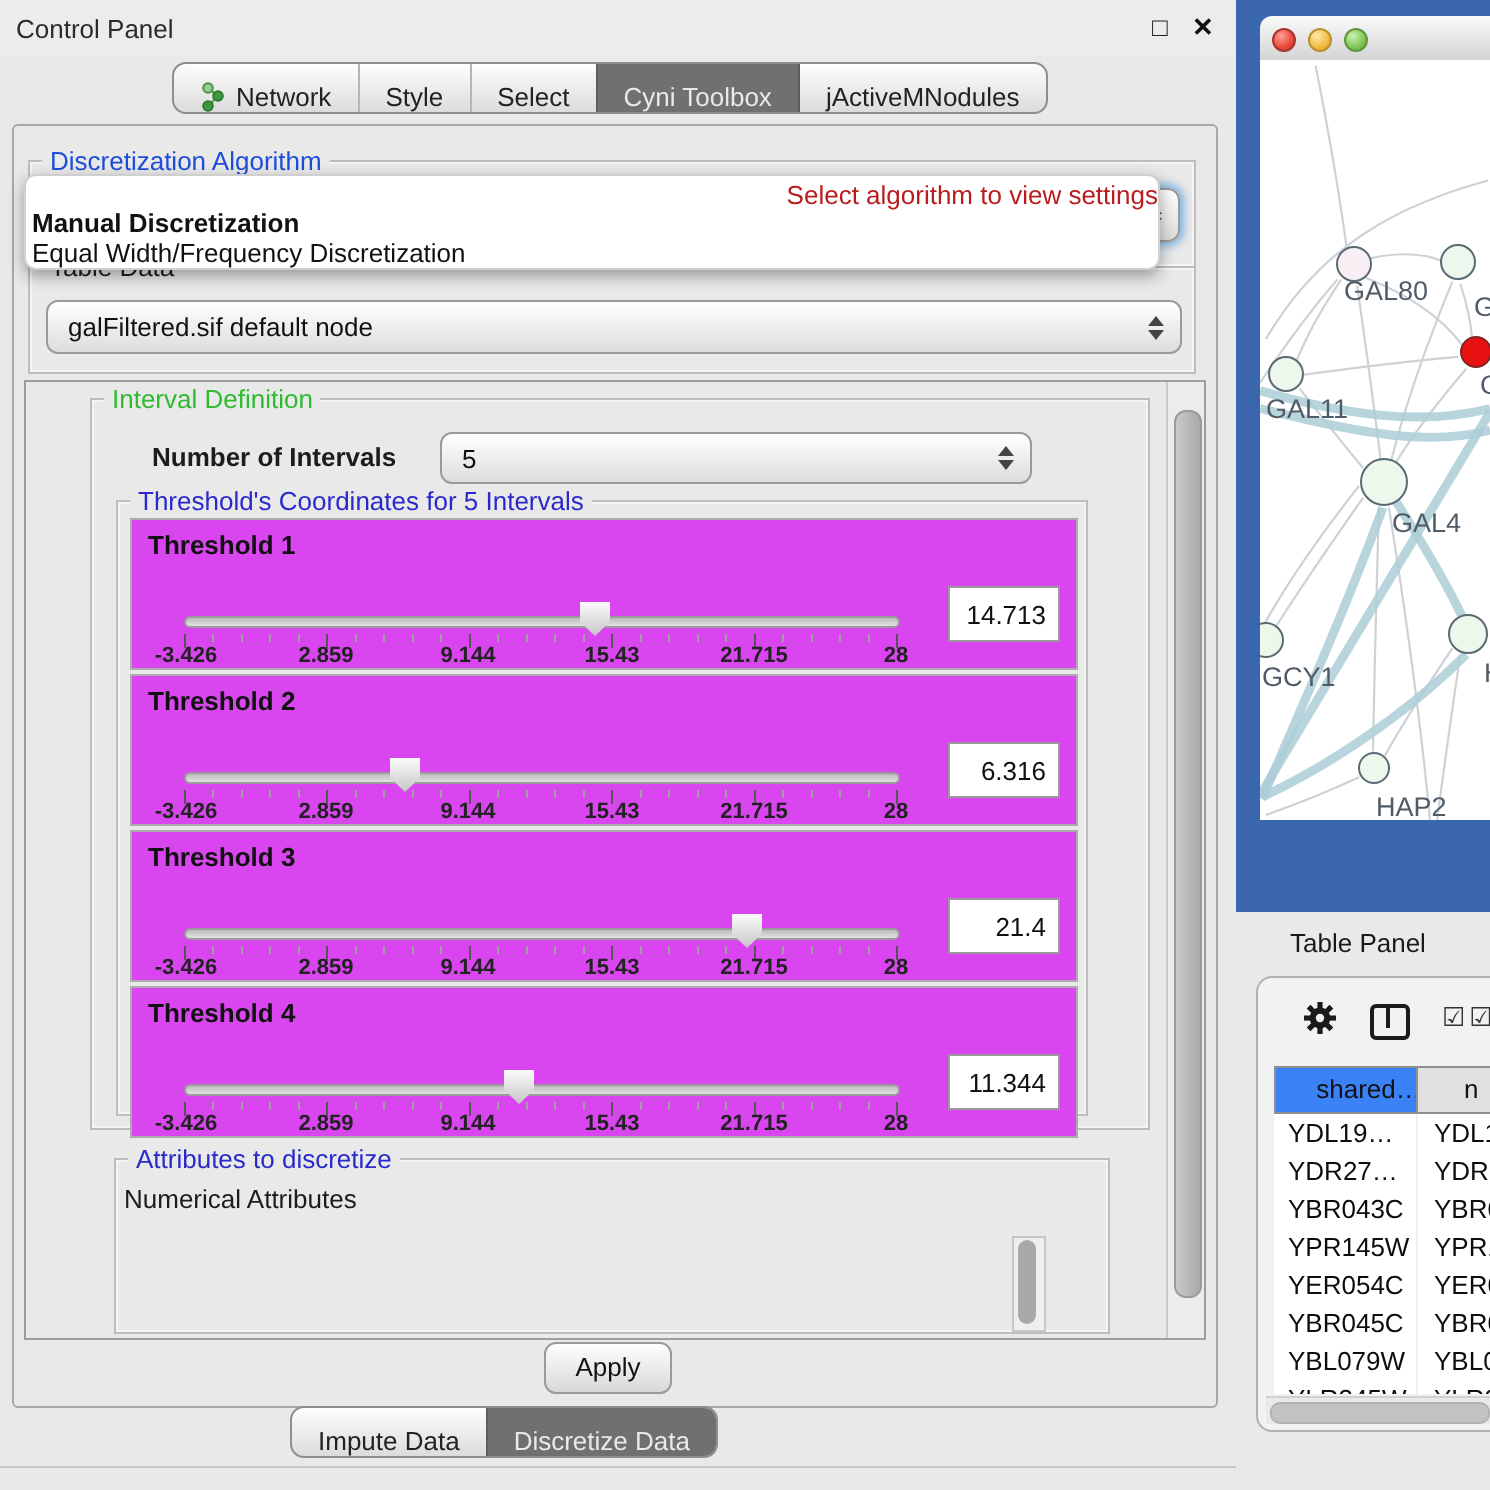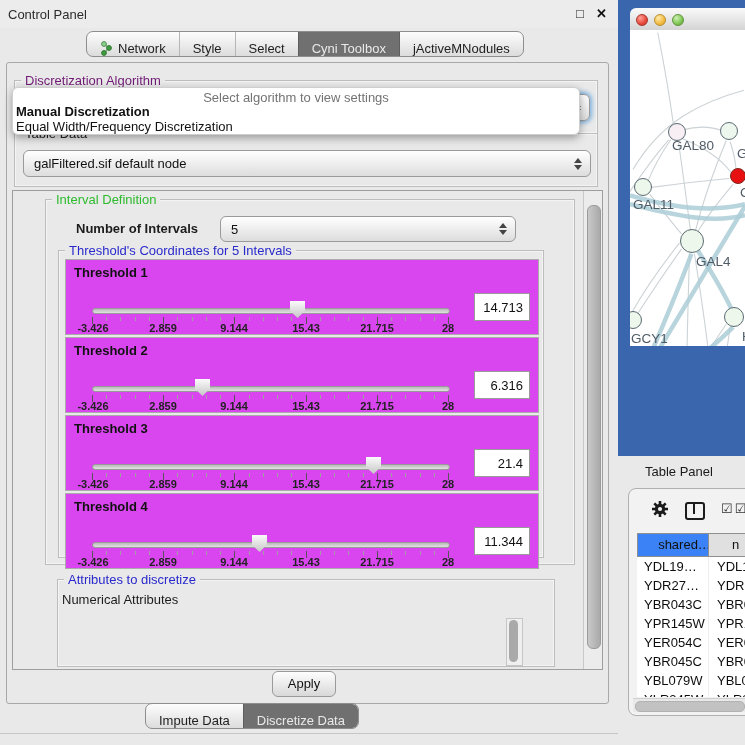--- a/index.html
+++ b/index.html
@@ -21,34 +21,34 @@
   .seg .it.sel + .it{border-left:1px solid #5e5e5e;}
   #top-tabs{left:86px;top:31px;}
   #bottom-tabs{left:145px;top:703px;}
 
   #main-panel{left:6px;top:62px;width:601px;height:640px;border:1px solid #a8a8a8;border-radius:3px;background:#e9e9e9;}
 
   .group{position:absolute;border:1px solid #bdbdbd;box-shadow:inset 0 0 0 1px #f4f4f4;}
   .gtitle{position:absolute;top:-8px;left:6px;background:#e9e9e9;padding:0 4px;white-space:nowrap;}
   .gt-green{color:#2ebb2e;}
   .gt-blue{color:#2929cc;}
-  .gt-dim{color:#701a75;text-align:center;}
+  .gt-dim{color:#1d4ed8;text-align:center;}
   .gt-dark{color:#222;}
 
   
   .combo{position:absolute;background:linear-gradient(#ffffff,#dddddd);border:1px solid #9a9a9a;border-radius:6px;display:flex;align-items:center;}
   .combo .cv{padding-left:10px;color:#111;text-align:center;}
   .spin{position:absolute;right:8px;top:50%;transform:translateY(-50%);display:flex;flex-direction:column;gap:2px;}
   .spin i{display:block;width:0;height:0;border-left:4px solid transparent;border-right:4px solid transparent;}
   .spin .up{border-bottom:5px solid #444;}
   .spin .dn{border-top:5px solid #444;}
 
   
   #algo-popup{left:12px;top:87px;width:566px;height:46px;background:#fff;border:1px solid #cfcfcf;border-radius:6px;box-shadow:0 3px 8px rgba(0,0,0,.35);z-index:9;}
-  #popup-hint{position:absolute;left:0;right:0;top:2px;text-align:center;color:#737373;}
+  #popup-hint{position:absolute;left:0;right:0;top:2px;text-align:right;color:#b91c1c;}
   .popup-opt{position:absolute;left:3px;white-space:nowrap;color:#111;}
   #popup-opt-0{top:16px;font-weight:bold;}
   #popup-opt-1{top:31px;}
   #algo-combo{left:22px;top:94px;width:566px;height:25px;box-shadow:0 0 4px 2px #7fb3e0;z-index:1;}
 
   
   #scrollpane{left:12px;top:190px;width:589px;height:478px;border:1px solid #9e9e9e;background:#e9e9e9;overflow:hidden;}
   #vscroll-track{position:absolute;right:0;top:0;width:18px;height:478px;background:#ececec;border-left:1px solid #c9c9c9;}
   #vscroll-thumb{position:absolute;left:3px;top:14px;width:12px;height:442px;border-radius:6px;background:linear-gradient(90deg,#c9c9c9,#a9a9a9);border:1px solid #9b9b9b;}
 
@@ -80,21 +80,21 @@
   #cp-bottom-divider{left:0;top:733px;width:618px;height:1px;background:#c6c6c6;}
 
   
   #desktop{left:618px;top:0;width:127px;height:456px;background:#3a66ad;}
   #net-frame{left:630px;top:8px;width:115px;height:422px;}
   #net-titlebar{left:0;top:0;width:115px;height:22px;background:linear-gradient(#fafafa,#d4d4d4);border-bottom:1px solid #aaa;border-radius:6px 0 0 0;}
   .light{position:absolute;top:6px;width:12px;height:12px;border-radius:50%;}
   #light-red{left:6px;background:radial-gradient(circle at 35% 30%,#ffa195,#e8483c 60%,#c23529);border:1px solid #a8352c;box-sizing:border-box;}
   #light-yellow{left:24px;background:radial-gradient(circle at 35% 30%,#ffeaae,#f2bb40 60%,#d59a27);border:1px solid #ba9030;box-sizing:border-box;}
   #light-green{left:42px;background:radial-gradient(circle at 35% 30%,#ccf0b4,#7ec653 60%,#5f9e3c);border:1px solid #61953e;box-sizing:border-box;}
-  #net-canvas{left:0;top:22px;width:115px;height:316px;background:#fff;overflow:hidden;}
+  #net-canvas{left:0;top:22px;width:115px;height:380px;background:#fff;overflow:hidden;}
   .net-circle{position:absolute;border:1.4px solid #5a6a72;border-radius:50%;background:#edf7ec;box-sizing:border-box;}
   .net-label{position:absolute;color:#4f5b66;font-size:13.5px;white-space:nowrap;}
 
   
   #tp-region{left:618px;top:456px;width:127px;height:289px;background:#e9e9e9;}
   #tp-title{left:27px;top:8px;color:#1a1a1a;}
   #tp-box{left:10px;top:32px;width:130px;height:226px;background:#f2f2f2;border:1px solid #b0b0b0;border-radius:8px 0 0 8px;overflow:hidden;}
   #tp-toolbar{position:absolute;left:0;top:0;width:100%;height:42px;}
   #tp-split{position:absolute;left:56px;top:13px;width:16px;height:14px;border:2px solid #1b1b1b;border-radius:3px;}
   #tp-split i{position:absolute;left:6px;top:0;width:2px;height:10px;background:#1b1b1b;}

